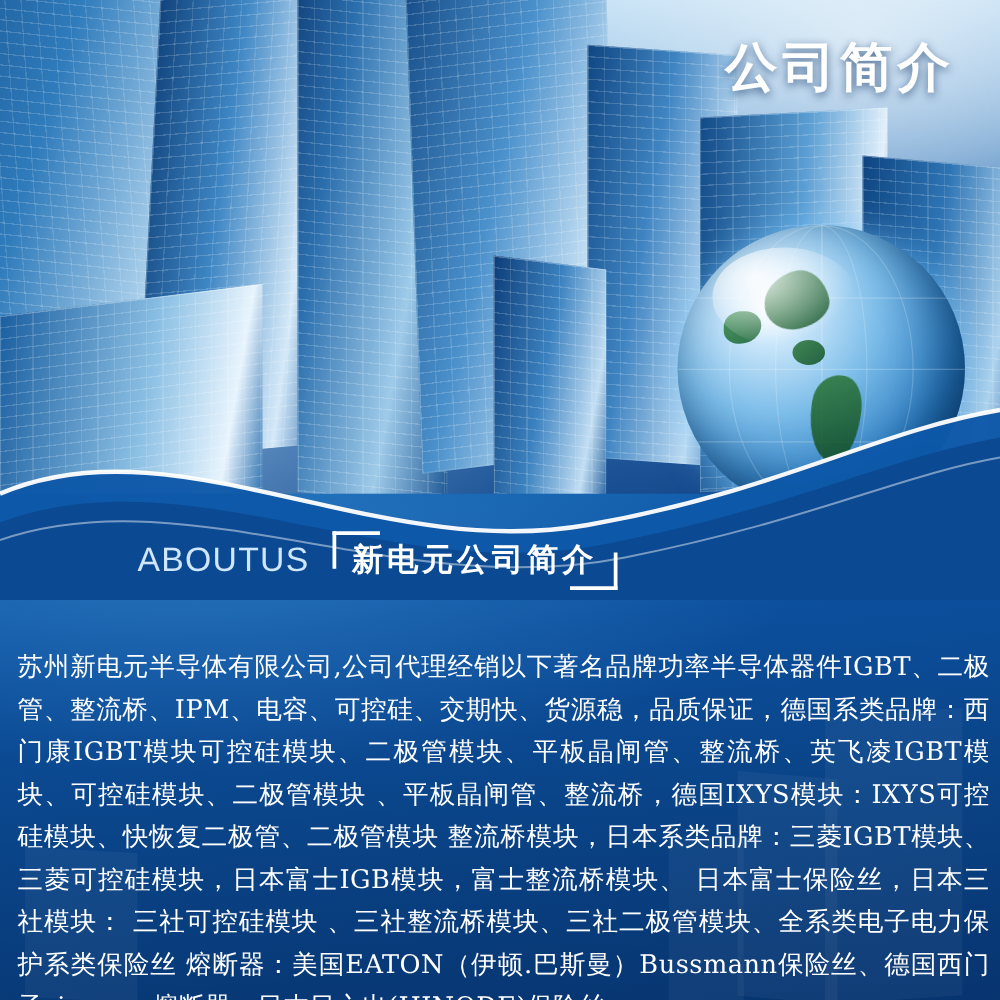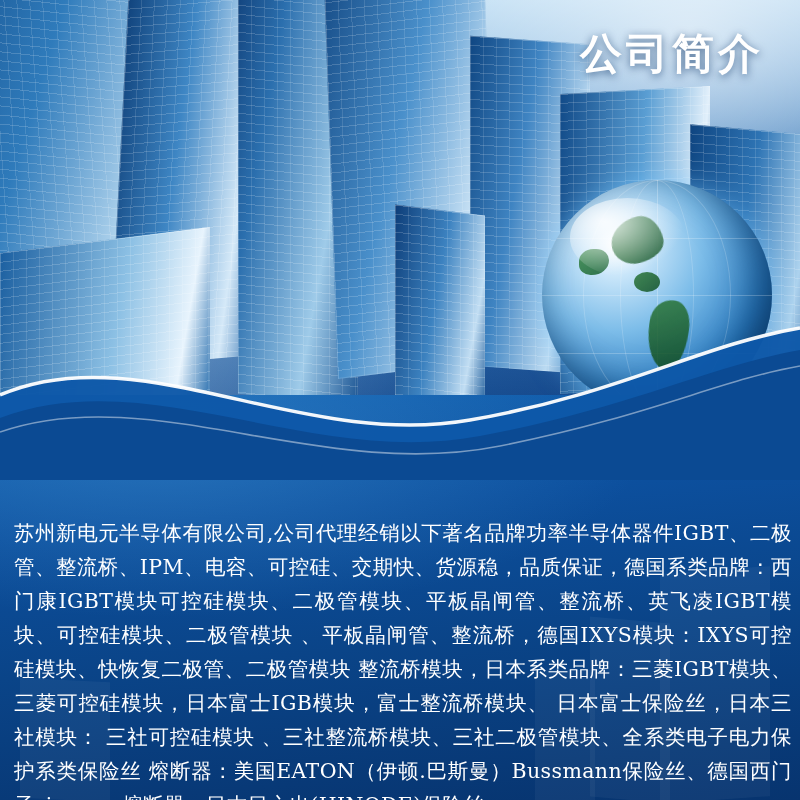--- a/index.html
+++ b/index.html
@@ -294,16 +294,24 @@
     <div class="ghost g4"></div>
   </div>
 
   <svg class="wave" viewBox="0 0 800 180" preserveAspectRatio="none">
     <path d="M0,95 C140,35 300,150 470,120 C620,94 700,45 800,28 L800,180 L0,180 Z" fill="#0d58a8" opacity="0.97"></path>
     <path d="M0,118 C150,62 310,168 480,136 C630,108 710,66 800,50 L800,180 L0,180 Z" fill="#0b4a93"></path>
     <path d="M0,95 C140,35 300,150 470,120 C620,94 700,45 800,28" fill="none" stroke="#ffffff" stroke-width="3.5" opacity="0.95"></path>
     <path d="M0,132 C150,80 320,182 500,146 C650,116 720,80 800,66" fill="none" stroke="#ffffff" stroke-width="1.6" opacity="0.45"></path>
   </svg>
 
+  <div class="about-row">
+    <div class="about-en">ABOUTUS</div>
+    <div class="about-cn-box">
+      <span>新电元公司简介</span>
+      <span class="corner-br"></span>
+      <span class="corner-br2"></span>
+    </div>
+  </div>
 
   <div class="para">苏州新电元半导体有限公司,公司代理经销以下著名品牌功率半导体器件IGBT、二极管、整流桥、IPM、电容、可控硅、交期快、货源稳，品质保证，德国系类品牌：西门康IGBT模块可控硅模块、二极管模块、平板晶闸管、整流桥、英飞凌IGBT模块、可控硅模块、二极管模块 、平板晶闸管、整流桥，德国IXYS模块：IXYS可控硅模块、快恢复二极管、二极管模块 整流桥模块，日本系类品牌：三菱IGBT模块、三菱可控硅模块，日本富士IGB模块，富士整流桥模块、 日本富士保险丝，日本三社模块： 三社可控硅模块 、三社整流桥模块、三社二极管模块、全系类电子电力保护系类保险丝 熔断器：美国EATON（伊顿.巴斯曼）Bussmann保险丝、德国西门子siemens熔断器、日本日之出(HINODE)保险丝</div>
 
 </div>
 
 </body></html>

